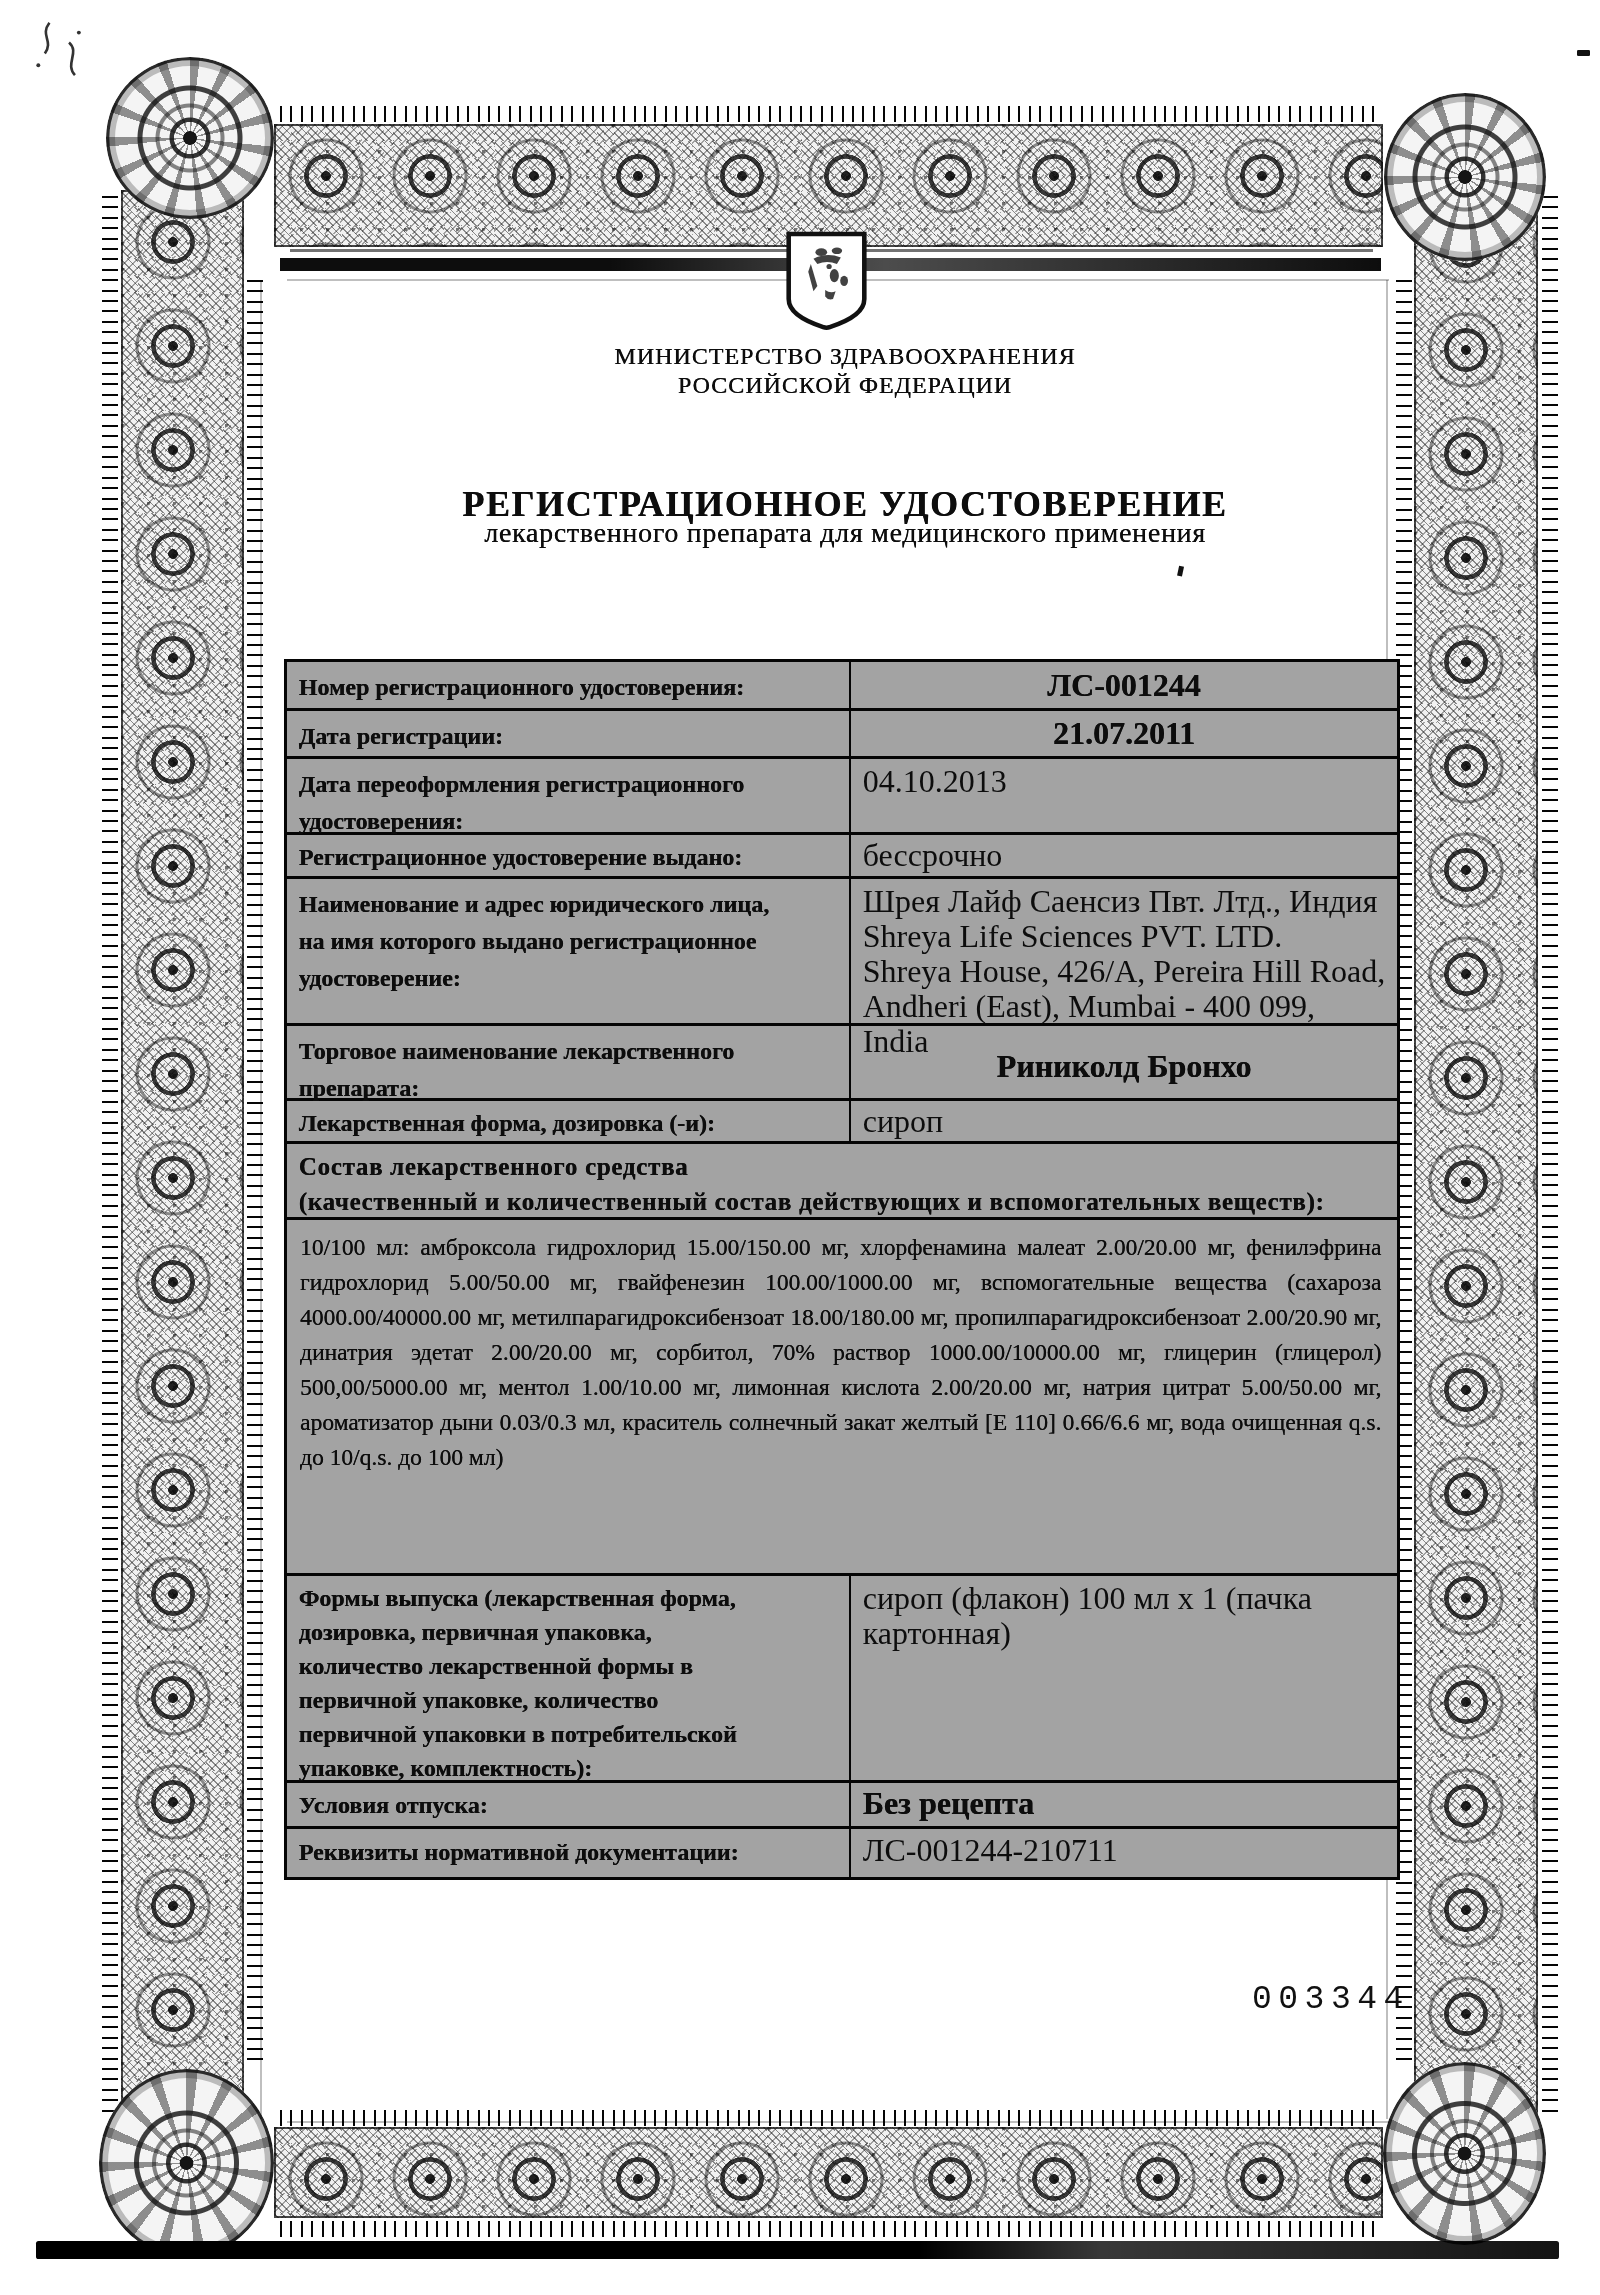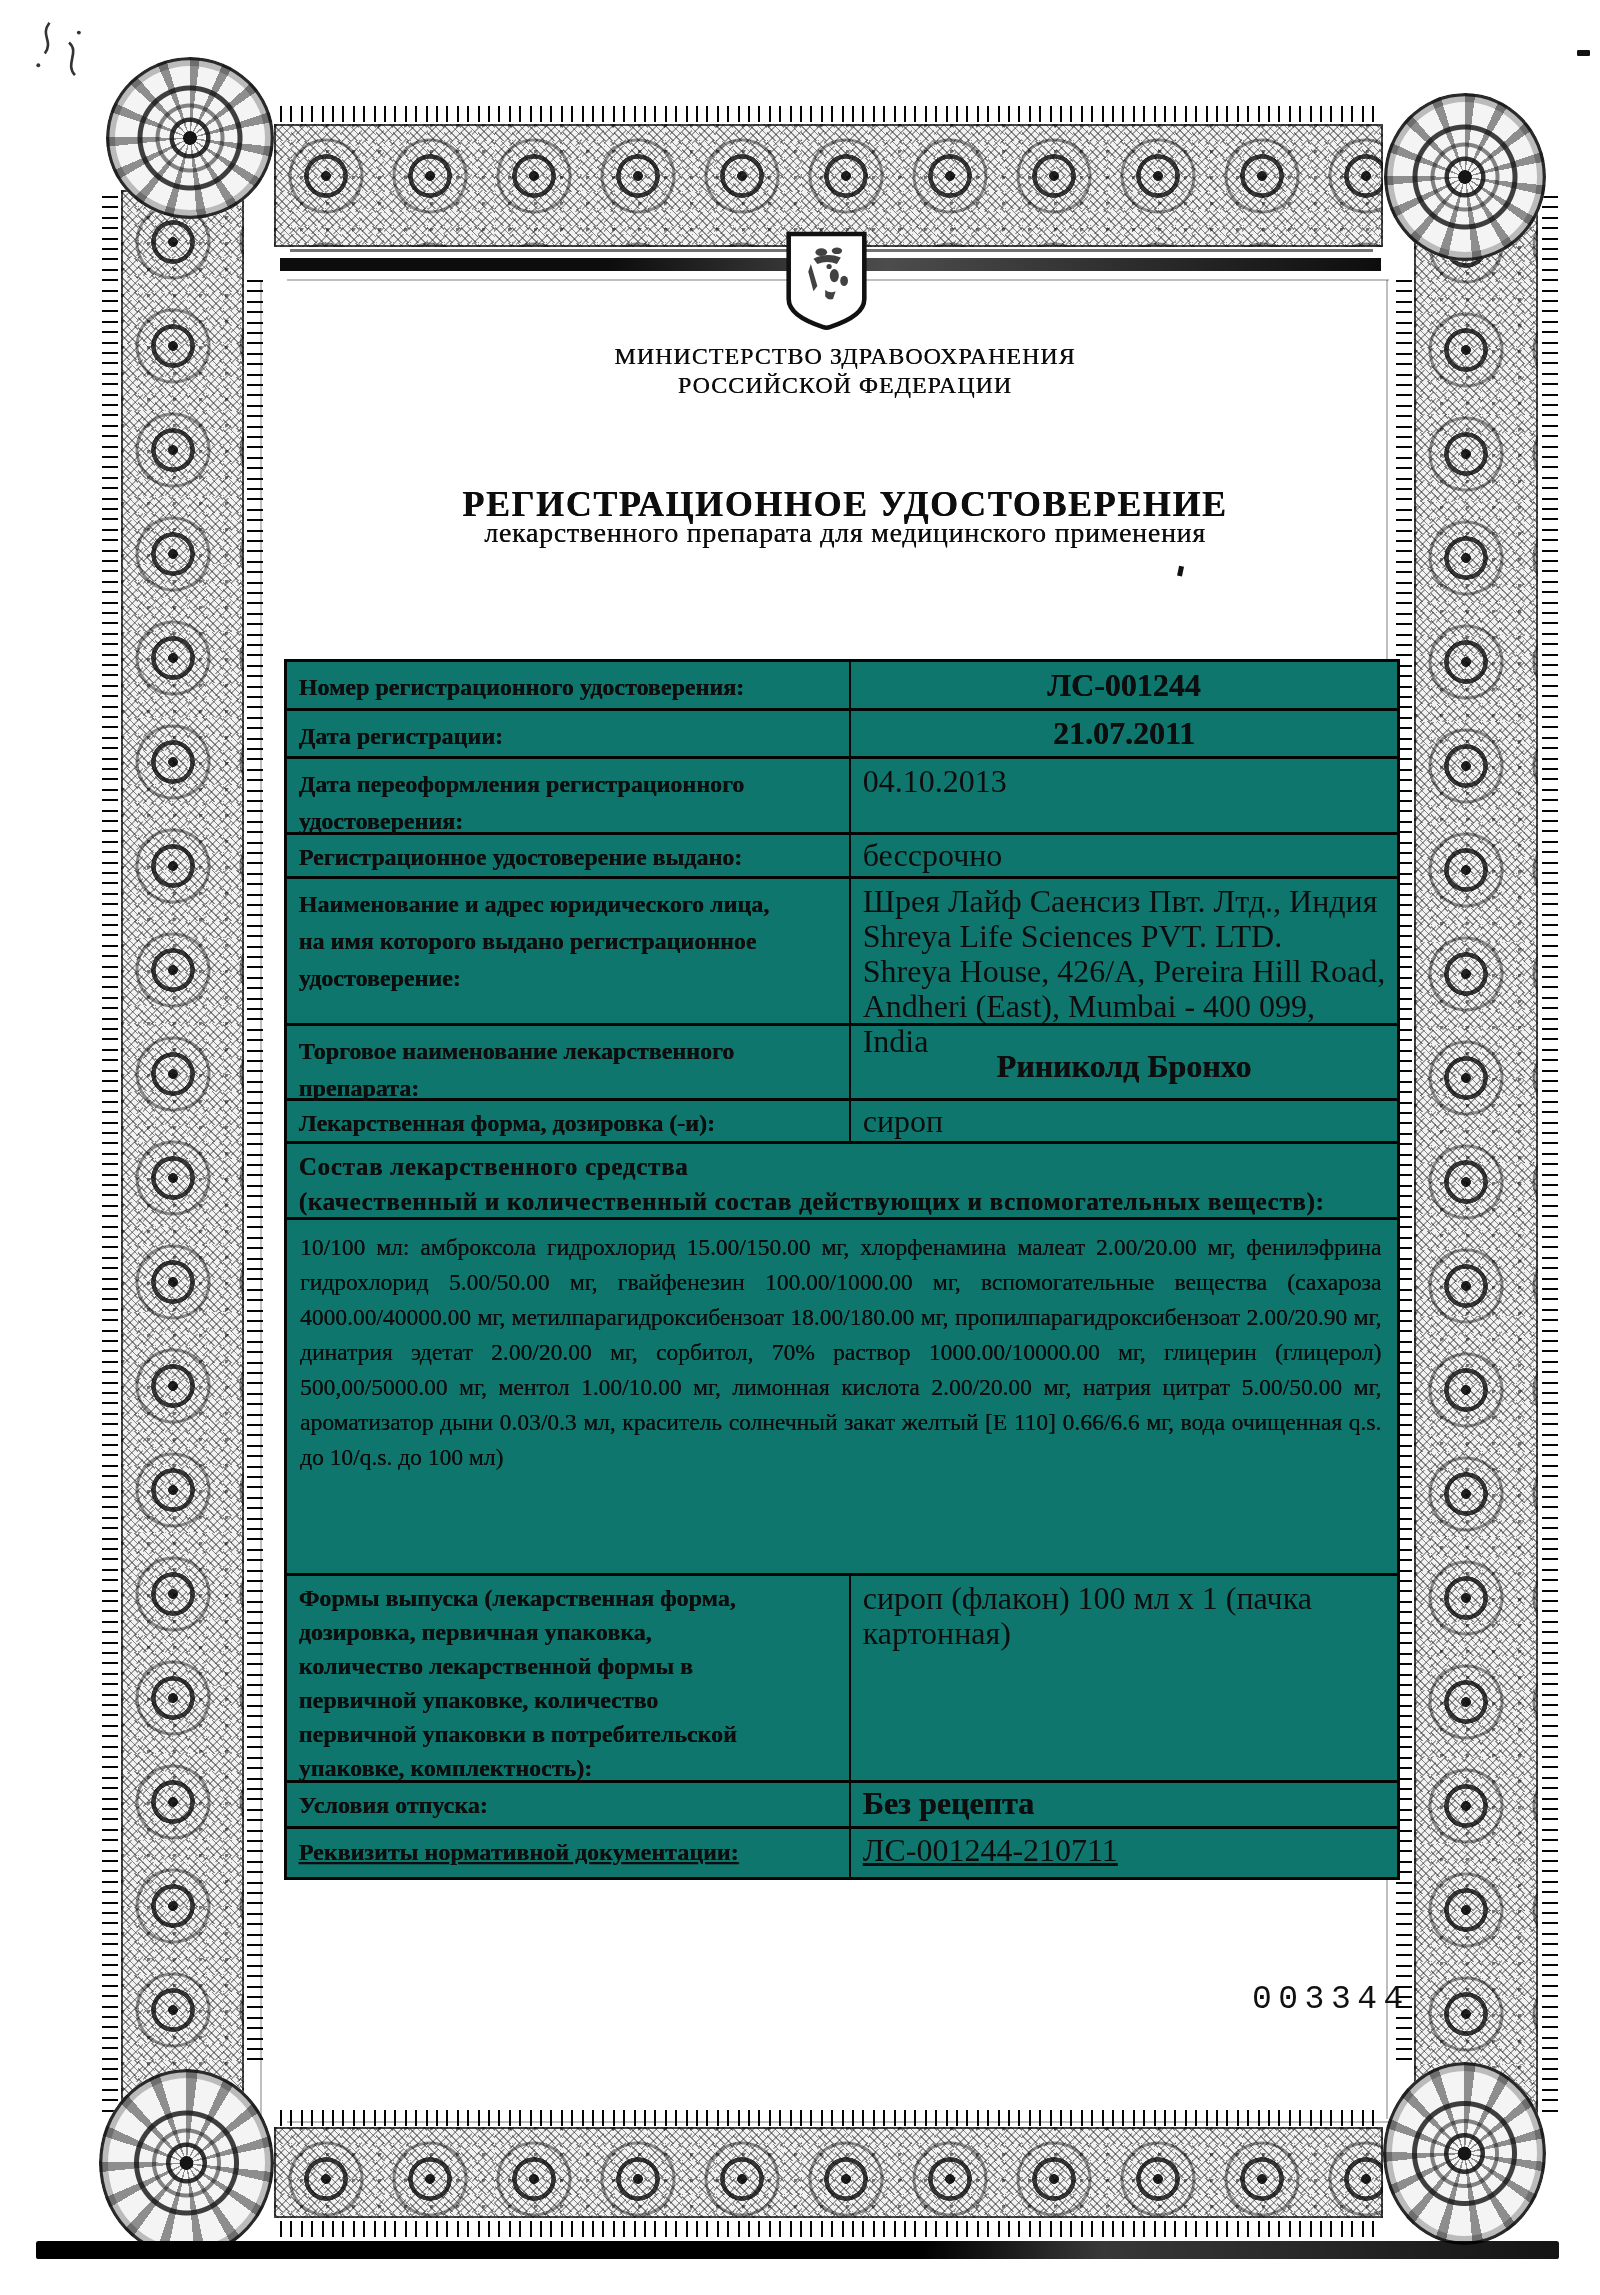--- a/index.html
+++ b/index.html
@@ -50,23 +50,23 @@
   .coat { position:absolute; left:498px; top:230px; }
   .ministry { position:absolute; left:0; top:342px; width:1122px;
     font-size:24px; line-height:29px; letter-spacing:1px; text-shadow:0.3px 0.3px 0 #0d0d0d; }
   .doc-title { position:absolute; left:0; top:483px; width:1122px;
     font-size:36px; font-weight:bold; letter-spacing:1.6px; text-shadow:0.3px 0.3px 0 #0d0d0d; }
   .doc-subtitle { position:absolute; left:0; top:517px; width:1122px;
     font-size:28px; letter-spacing:0.7px; text-shadow:0.3px 0.3px 0 #0d0d0d; }
 
   
   .regtable { position:absolute; left:284px; top:659px; width:1116px;
-    border:3.3px solid #050505; background:#0f766e; }
+    border:3.3px solid #050505; background:#a3a3a3; }
   .trow { display:grid; grid-template-columns:562px 1fr; border-bottom:3.3px solid #050505; }
-  .trow:last-child { border-bottom:none;text-decoration:underline; }
+  .trow:last-child { border-bottom:none; }
   .lcell { padding:6.5px 10.4px 0 11.7px; font-weight:bold; font-size:24px; line-height:37px;
     text-shadow:0.3px 0.3px 0 #0d0d0d; }
   .vcell { border-left:2.6px solid #050505; padding:6.5px 9px 0 11.7px; font-size:32px; line-height:35px; }
   .vcenter { display:flex; align-items:center; justify-content:center; text-align:center;
     font-weight:bold; padding:0; text-shadow:0.3px 0.3px 0 #0d0d0d; }
   .fullcell { grid-column:1 / span 2; }
   .hdr-row .fullcell { padding:5.2px 10.4px 0 11.7px; font-weight:bold; font-size:25px; line-height:35px;
     letter-spacing:0.7px; text-shadow:0.3px 0.3px 0 #0d0d0d; }
   .comp-row .fullcell { padding:10.4px 15.7px 0 13px; font-size:23.5px; line-height:35px;
     text-align:justify; text-shadow:0.2px 0.2px 0 #0d0d0d; }

